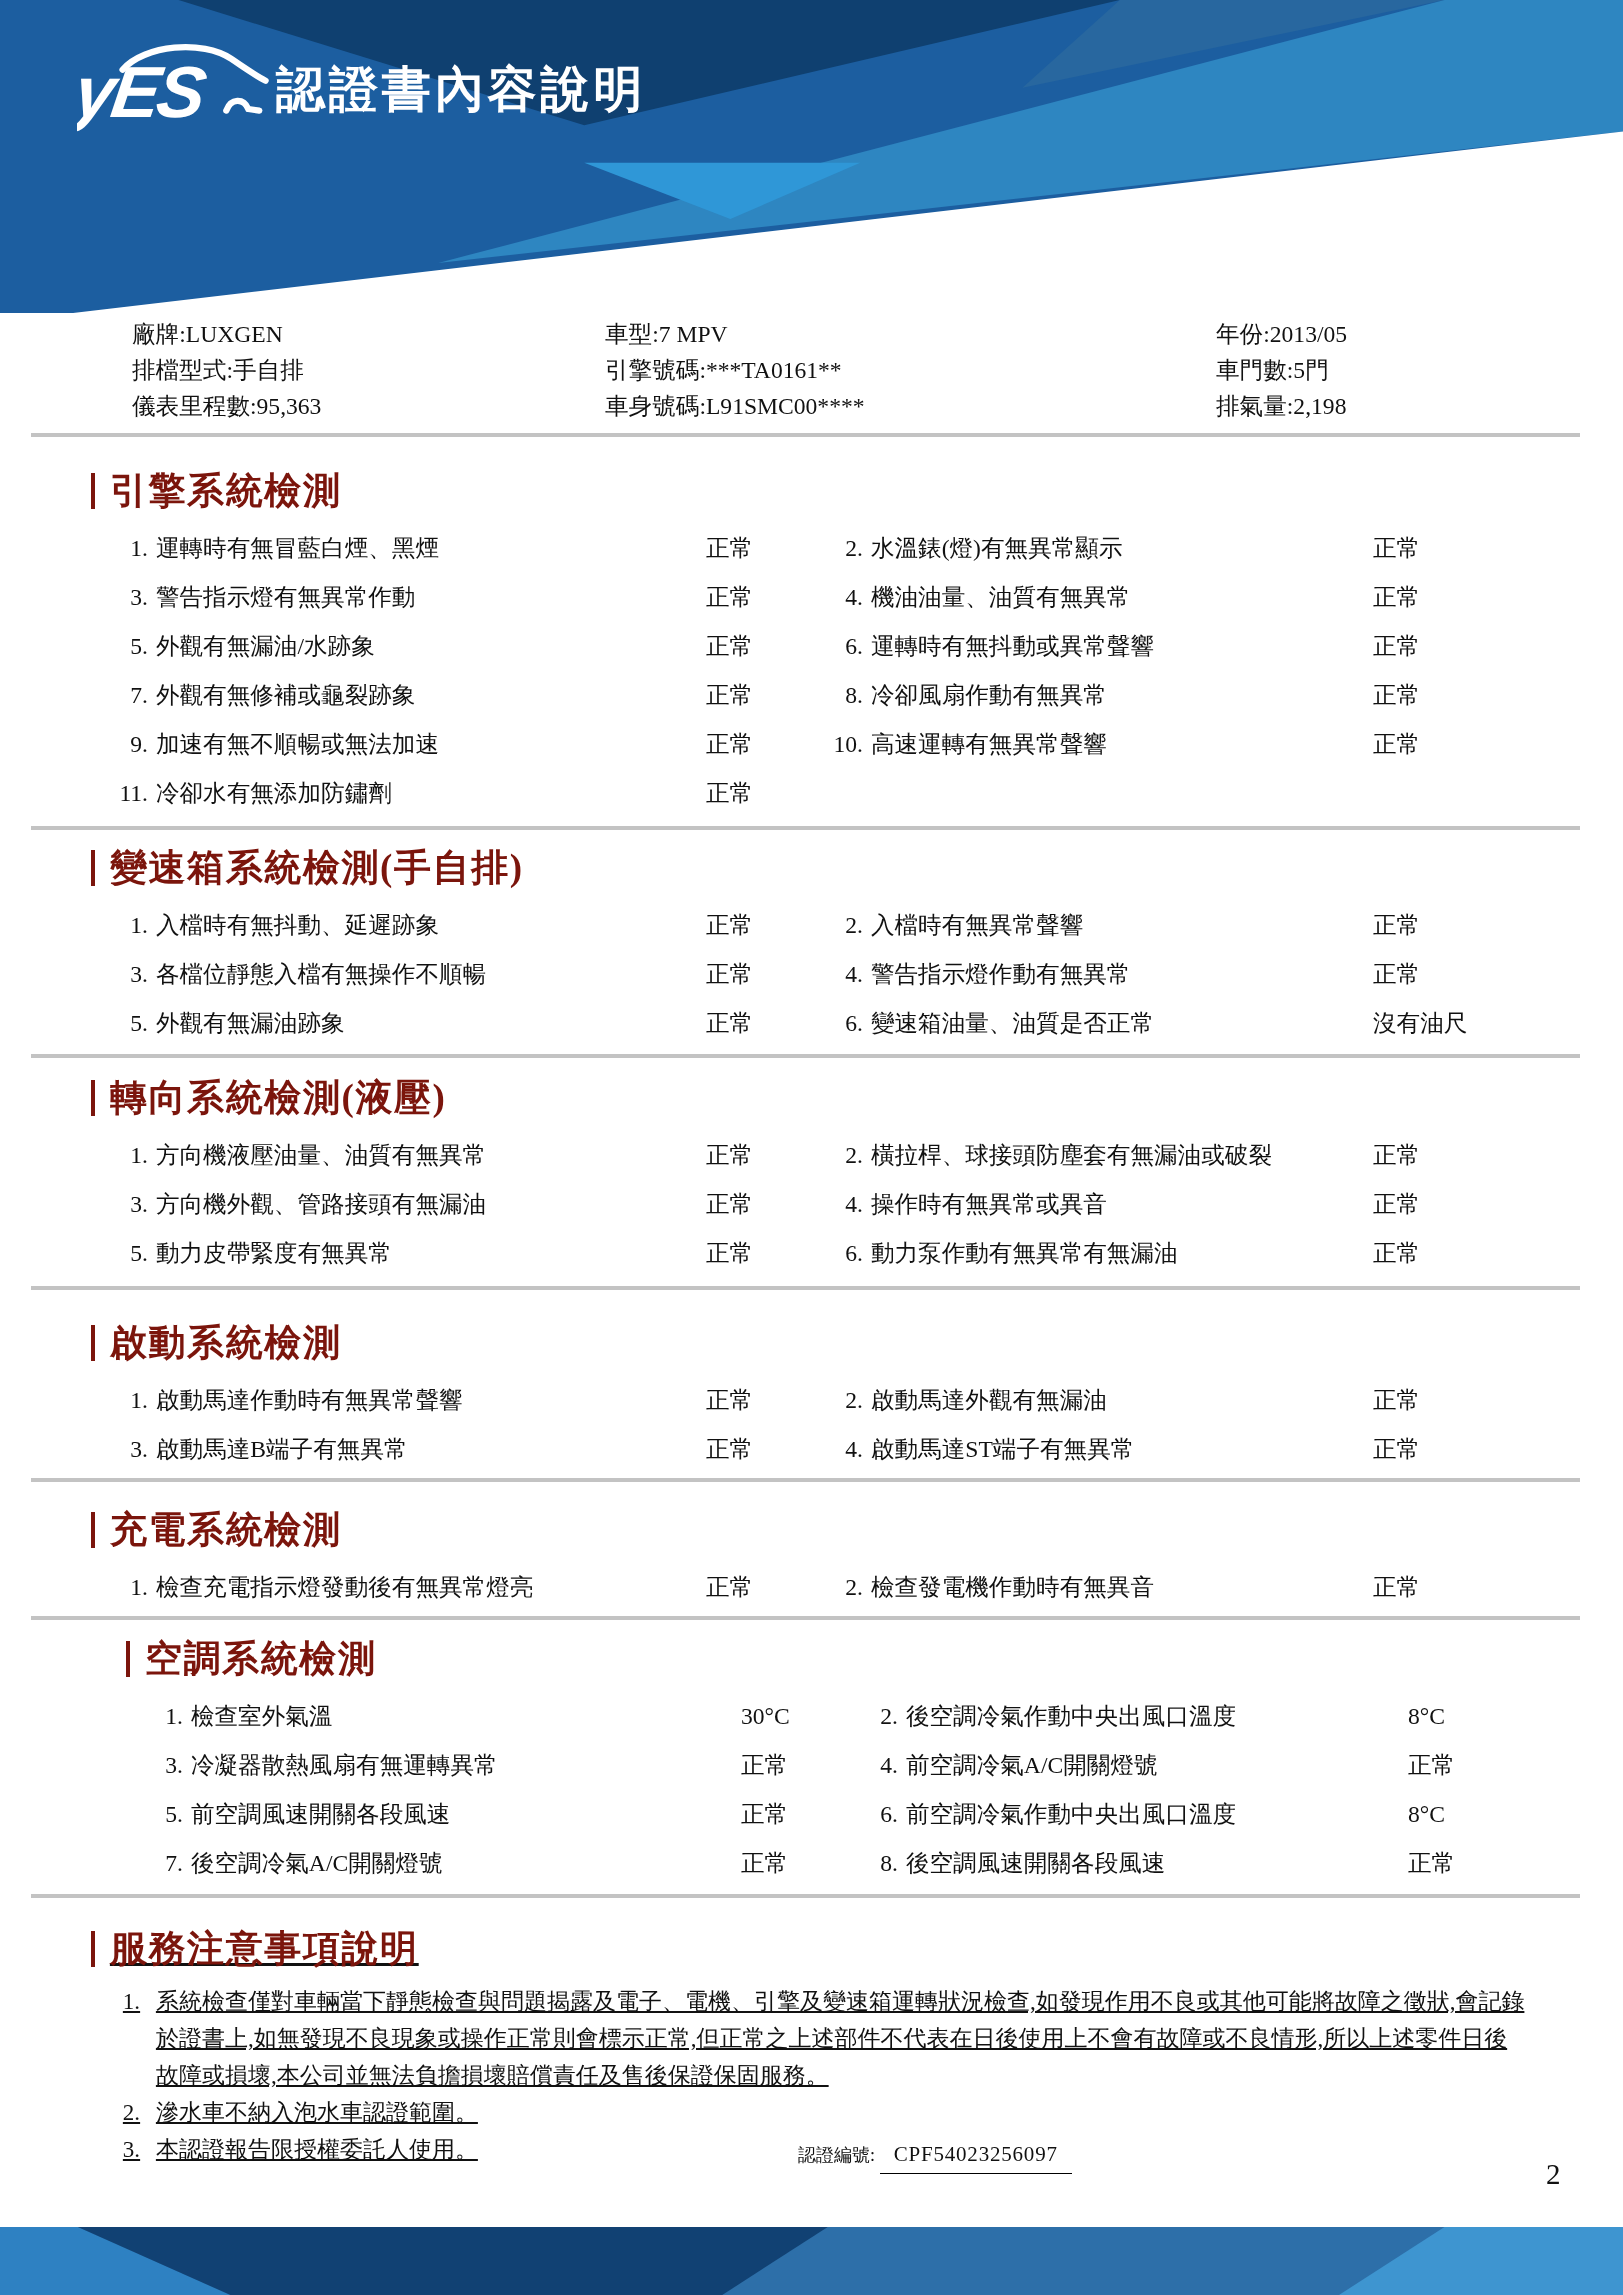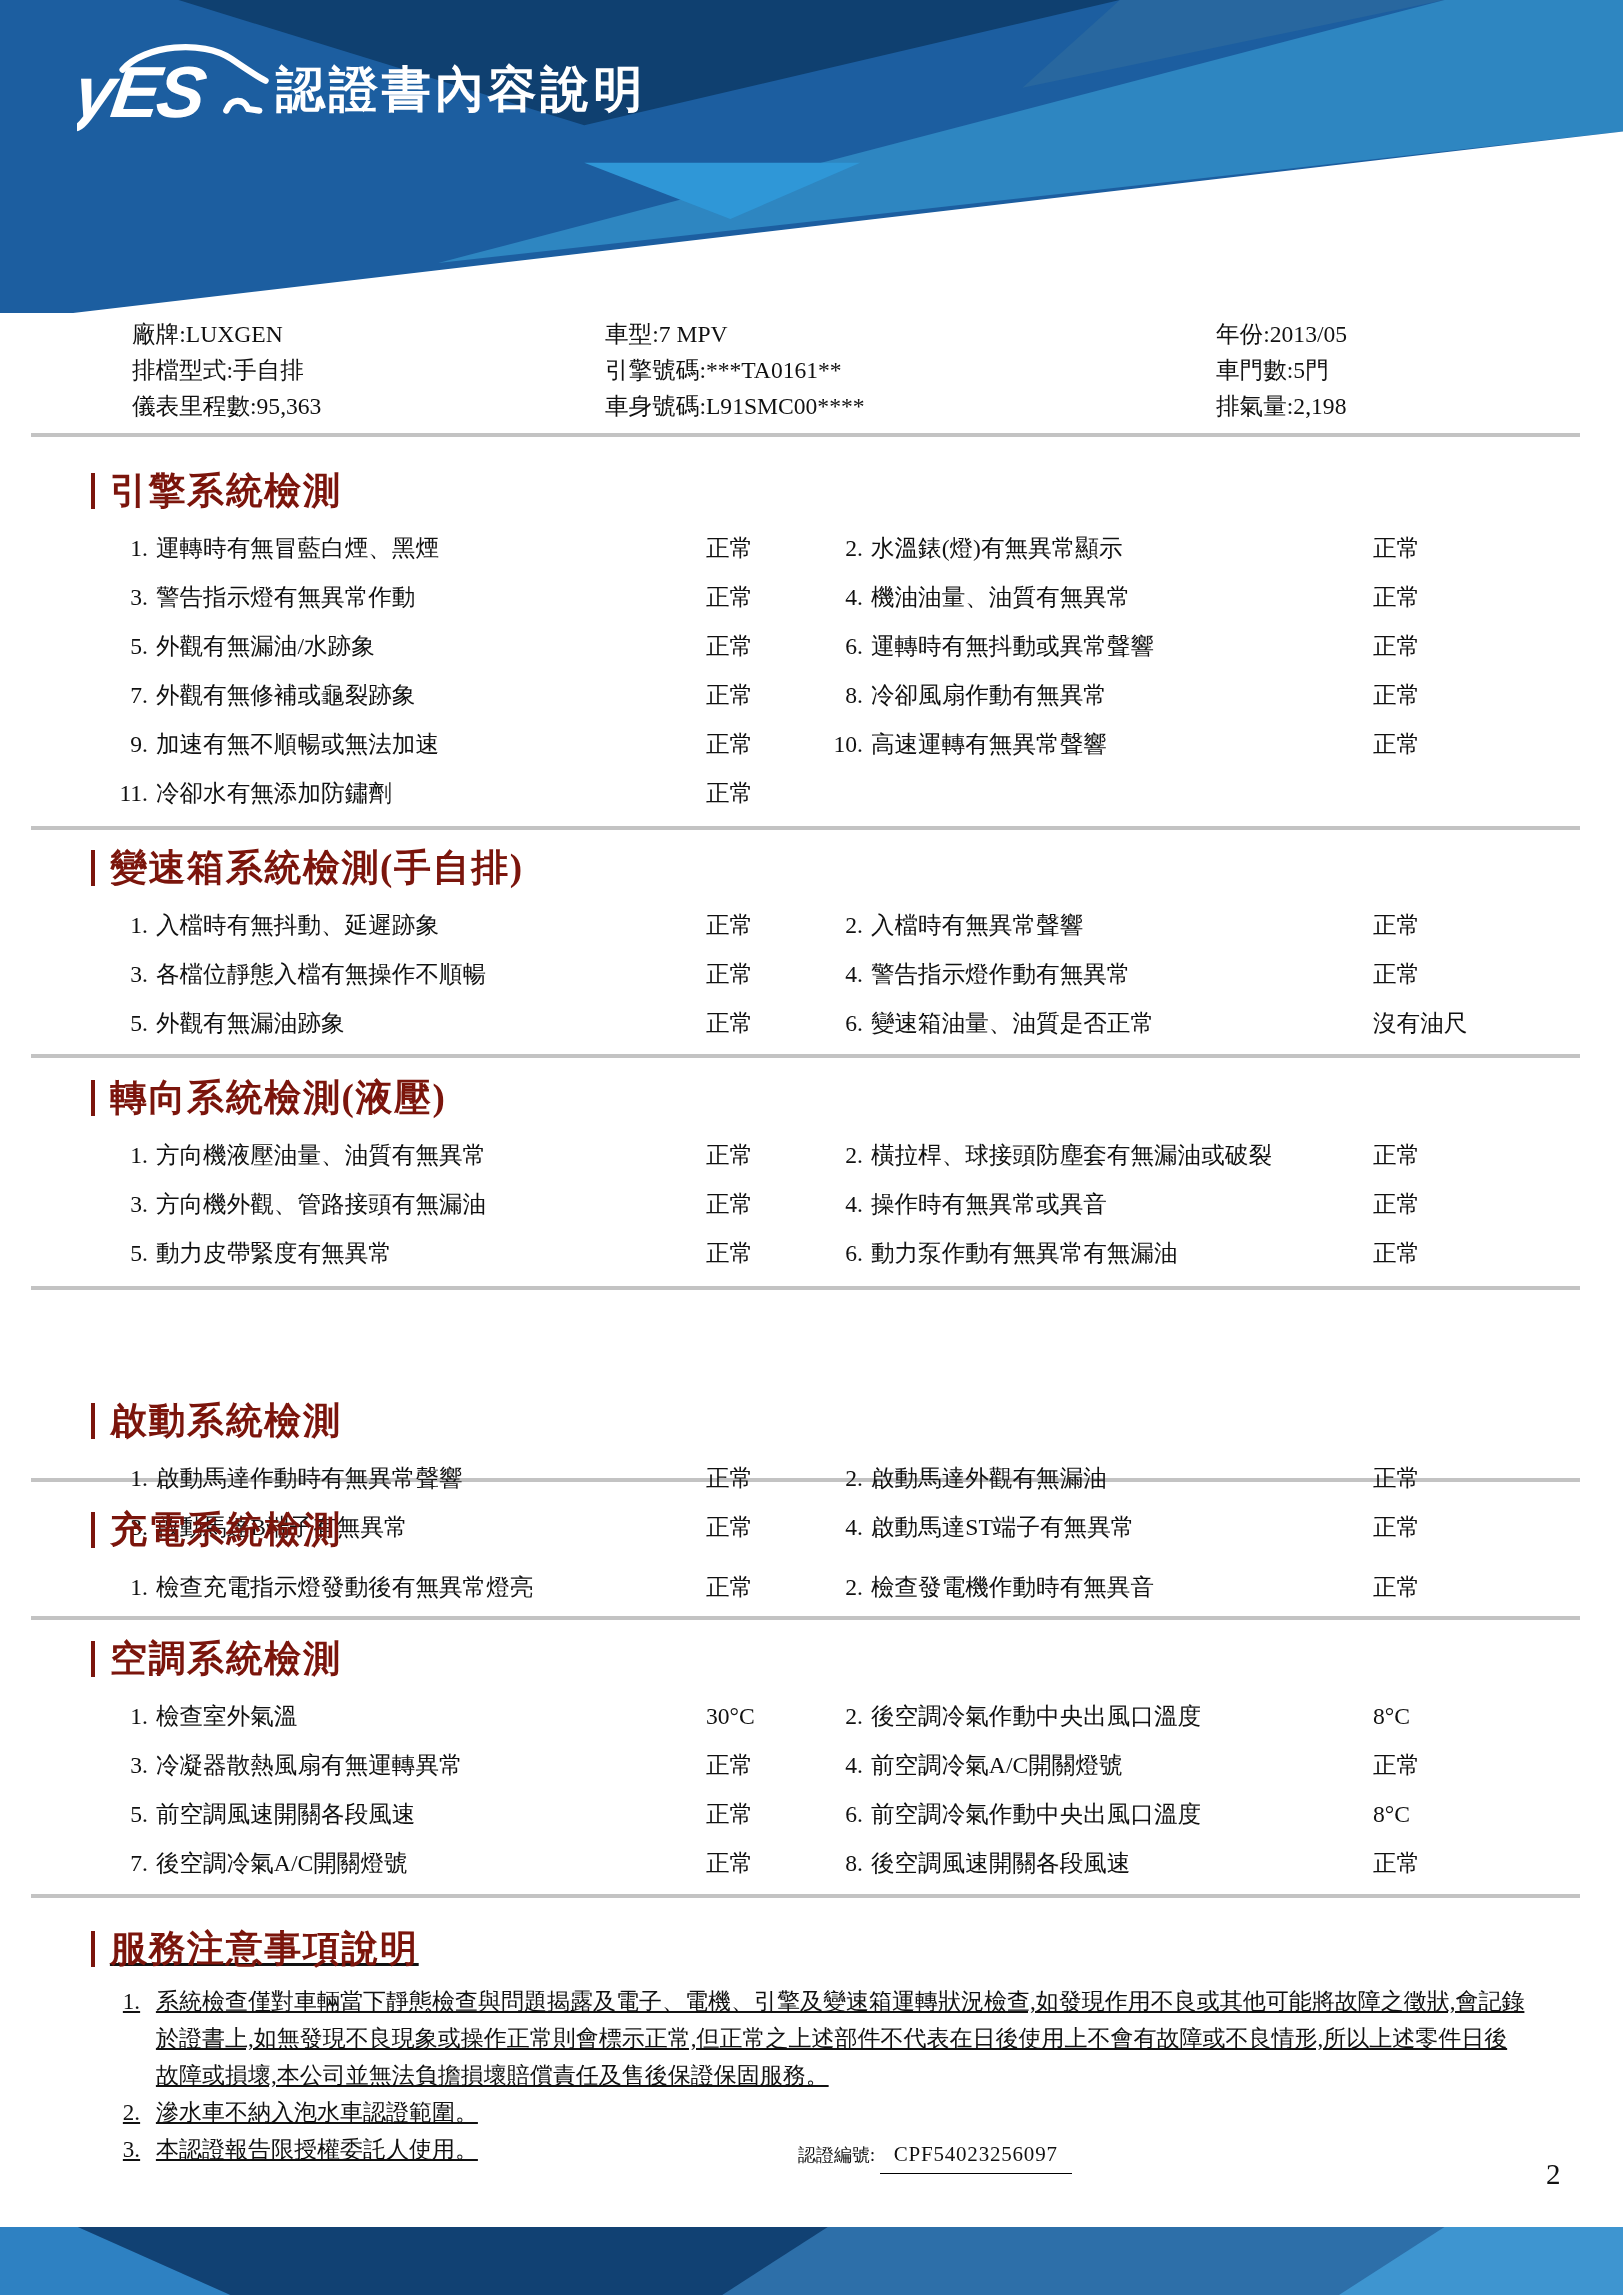--- a/index.html
+++ b/index.html
@@ -256,21 +256,21 @@
       <div class="irow">
         <span class="num">5.</span>
         <span class="itm">動力皮帶緊度有無異常</span>
         <span class="val">正常</span>
         <span></span>
         <span class="num">6.</span>
         <span class="itm">動力泵作動有無異常有無漏油</span>
         <span class="val">正常</span>
       </div>
     </div>
-    <div class="section" style="top: 1400px; font-family: Liberation Serif, serif;">
+    <div class="section" style="top: 1322px; font-family: Liberation Serif, serif;">
       <div class="sec-title">
         <span class="sec-bar"></span>
         <span class="sec-title-text">啟動系統檢測</span>
       </div>
       <div class="irow">
         <span class="num">1.</span>
         <span class="itm">啟動馬達作動時有無異常聲響</span>
         <span class="val">正常</span>
         <span></span>
         <span class="num">2.</span>
@@ -295,21 +295,21 @@
       <div class="irow">
         <span class="num">1.</span>
         <span class="itm">檢查充電指示燈發動後有無異常燈亮</span>
         <span class="val">正常</span>
         <span></span>
         <span class="num">2.</span>
         <span class="itm">檢查發電機作動時有無異音</span>
         <span class="val">正常</span>
       </div>
     </div>
-    <div class="section" style="top: 1638px;">
+    <div class="section" style="top: 1638px; padding-left: 35px;">
       <div class="sec-title">
         <span class="sec-bar"></span>
         <span class="sec-title-text">空調系統檢測</span>
       </div>
       <div class="irow">
         <span class="num">1.</span>
         <span class="itm">檢查室外氣溫</span>
         <span class="val">30°C</span>
         <span></span>
         <span class="num">2.</span>

